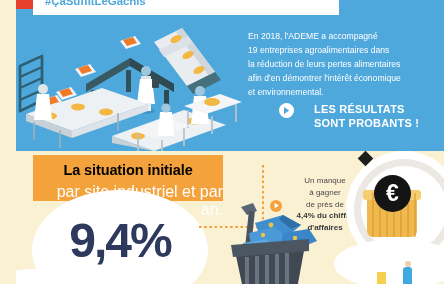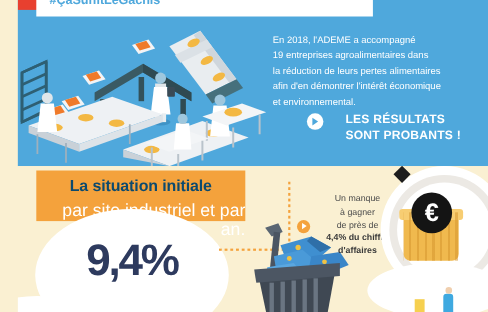--- a/index.html
+++ b/index.html
@@ -23,26 +23,26 @@
   .intro{position:absolute;left:232px;top:30px;width:206px;color:#ffffff;font-size:8.6px;line-height:1.62;}
   .intro b{font-weight:normal;color:#ffffff;}
   .results{position:absolute;left:263px;top:102px;display:flex;align-items:flex-start;gap:20px;}
   .arrow-badge{width:15px;height:15px;border-radius:50%;background:#ffffff;display:flex;align-items:center;justify-content:center;flex:0 0 auto;margin-top:1px;}
   .arrow-badge svg{display:block;}
   .results-text{color:#ffffff;font-weight:bold;font-size:11px;line-height:1.28;letter-spacing:0.2px;white-space:nowrap;}
 
   
   .cream{position:absolute;left:0;top:151px;width:444px;height:133px;background:#faf0d2;overflow:hidden;}
   .orange-banner{position:absolute;left:17px;top:4px;width:190px;height:46px;background:#f4a23c;}
-  .banner-title{position:absolute;left:0;right:0;top:7px;text-align:center;color:#0c4a6e;font-size:14.5px;font-weight:bold;letter-spacing:-0.1px;}
+  .banner-title{position:absolute;left:0;right:0;top:7px;text-align:center;color:#000000;font-size:14.5px;font-weight:bold;letter-spacing:-0.1px;}
   .banner-sub{position:absolute;left:0;right:0;top:28px;text-align:right;color:#ffffff;font-size:16px;}
 
   .white-oval{position:absolute;left:16px;top:39px;width:176px;height:120px;background:#ffffff;border-radius:50%;}
   .avg-label{position:absolute;left:16px;top:54px;width:176px;text-align:center;color:#2f3b5c;font-size:11.5px;}
-  .big-stat{position:absolute;left:16px;top:66px;width:176px;text-align:center;color:#2d3a5e;font-size:40px;font-weight:bold;letter-spacing:-2px;line-height:1;}
+  .big-stat{position:absolute;left:16px;top:66px;width:176px;text-align:center;color:#2d3a5e;font-size:48px;font-weight:bold;letter-spacing:-2px;line-height:1;}
 
   .dotline{position:absolute;left:183px;top:75px;width:72px;height:2px;
     background-image:linear-gradient(to right,#f4a23c 0 2.2px,transparent 2.2px 5.2px);
     background-size:5.2px 2px;background-repeat:repeat-x;}
   .dotline-v{position:absolute;left:246px;top:14px;width:2px;height:62px;
     background-image:linear-gradient(to bottom,#f4a23c 0 2.2px,transparent 2.2px 5.2px);
     background-size:2px 5.2px;background-repeat:repeat-y;}
 
   .callout{position:absolute;left:254px;top:24px;display:flex;align-items:center;gap:5px;}
   .callout-badge{width:12px;height:12px;border-radius:50%;background:#f4a23c;display:flex;align-items:center;justify-content:center;flex:0 0 auto;margin-top:2px;}

